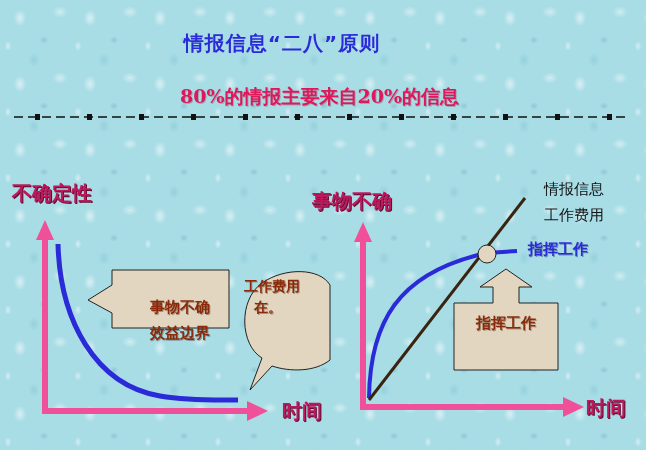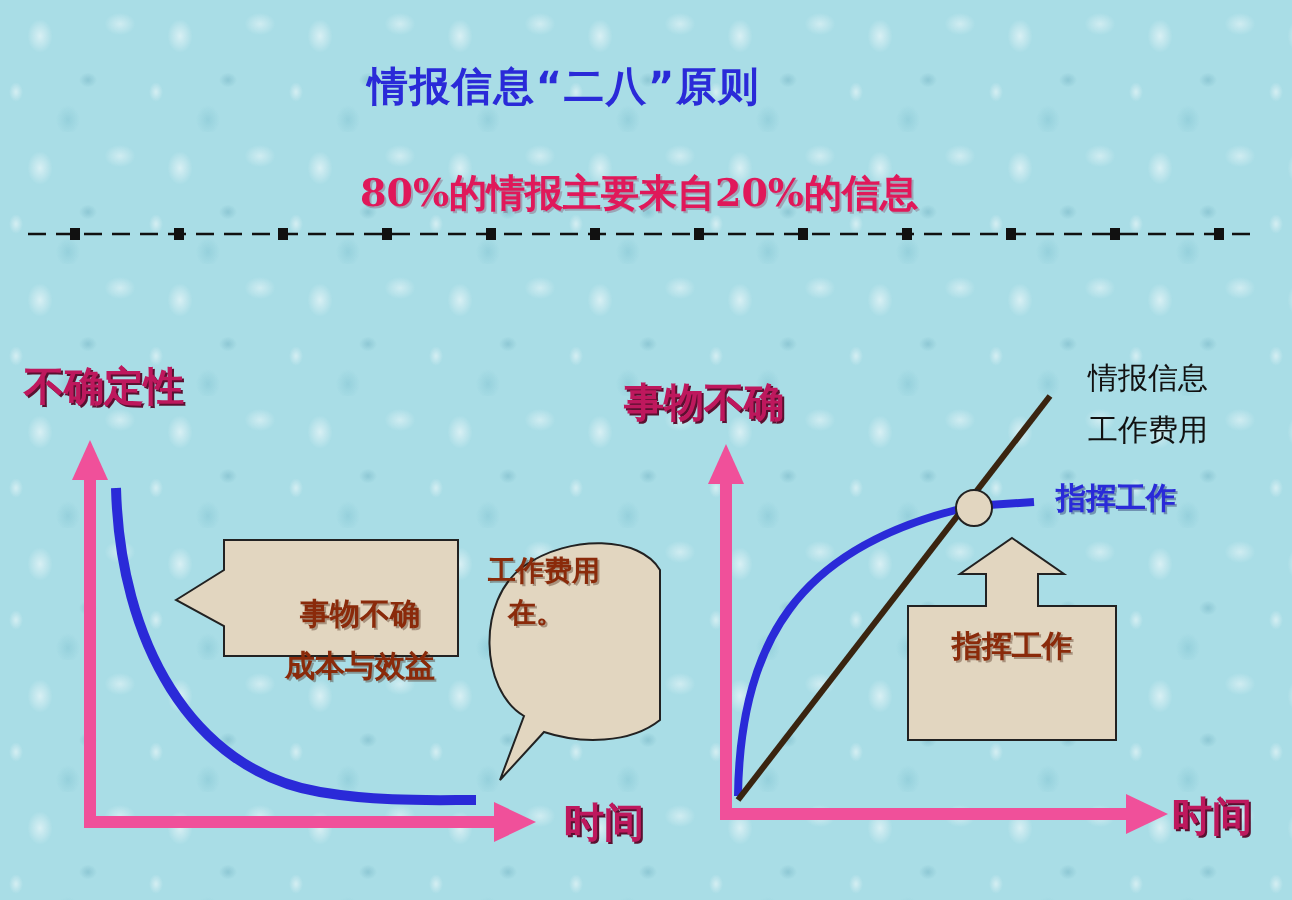--- a/index.html
+++ b/index.html
@@ -92,21 +92,21 @@
 
   <polygon points="88,300 112,285 112,270 229,270 229,328 112,328 112,313" fill="#e2d6c0" stroke="#222" stroke-width="1"></polygon>
 
   <g>
     <path d="M250,390 L262,358 C240,345 238,300 262,283 C285,267 320,268 330,285 L330,360 C315,372 290,372 272,366 Z" fill="#e2d6c0" stroke="#222" stroke-width="1"></path>
   </g>
 </svg>
 
 <div class="abs box-text" style="left:134px; top:273px; width:92px;margin-top:21px;">
   <div>事物不确</div>
-  <div>成本与效益</div>
+  <div>效益边界</div>
 </div>
 
 <div class="abs box-text" style="left:244px; top:276px; width:90px; line-height:21px; font-size:14px; text-align:left;">
   <div>工作费用</div>
   <div style="padding-left:10px;">在。</div>
 </div>
 
 <div class="abs axis-label" style="left:312px; top:188px;">事物不确</div>
 <div class="abs axis-label" style="left:586px; top:395px;">时间</div>
 

